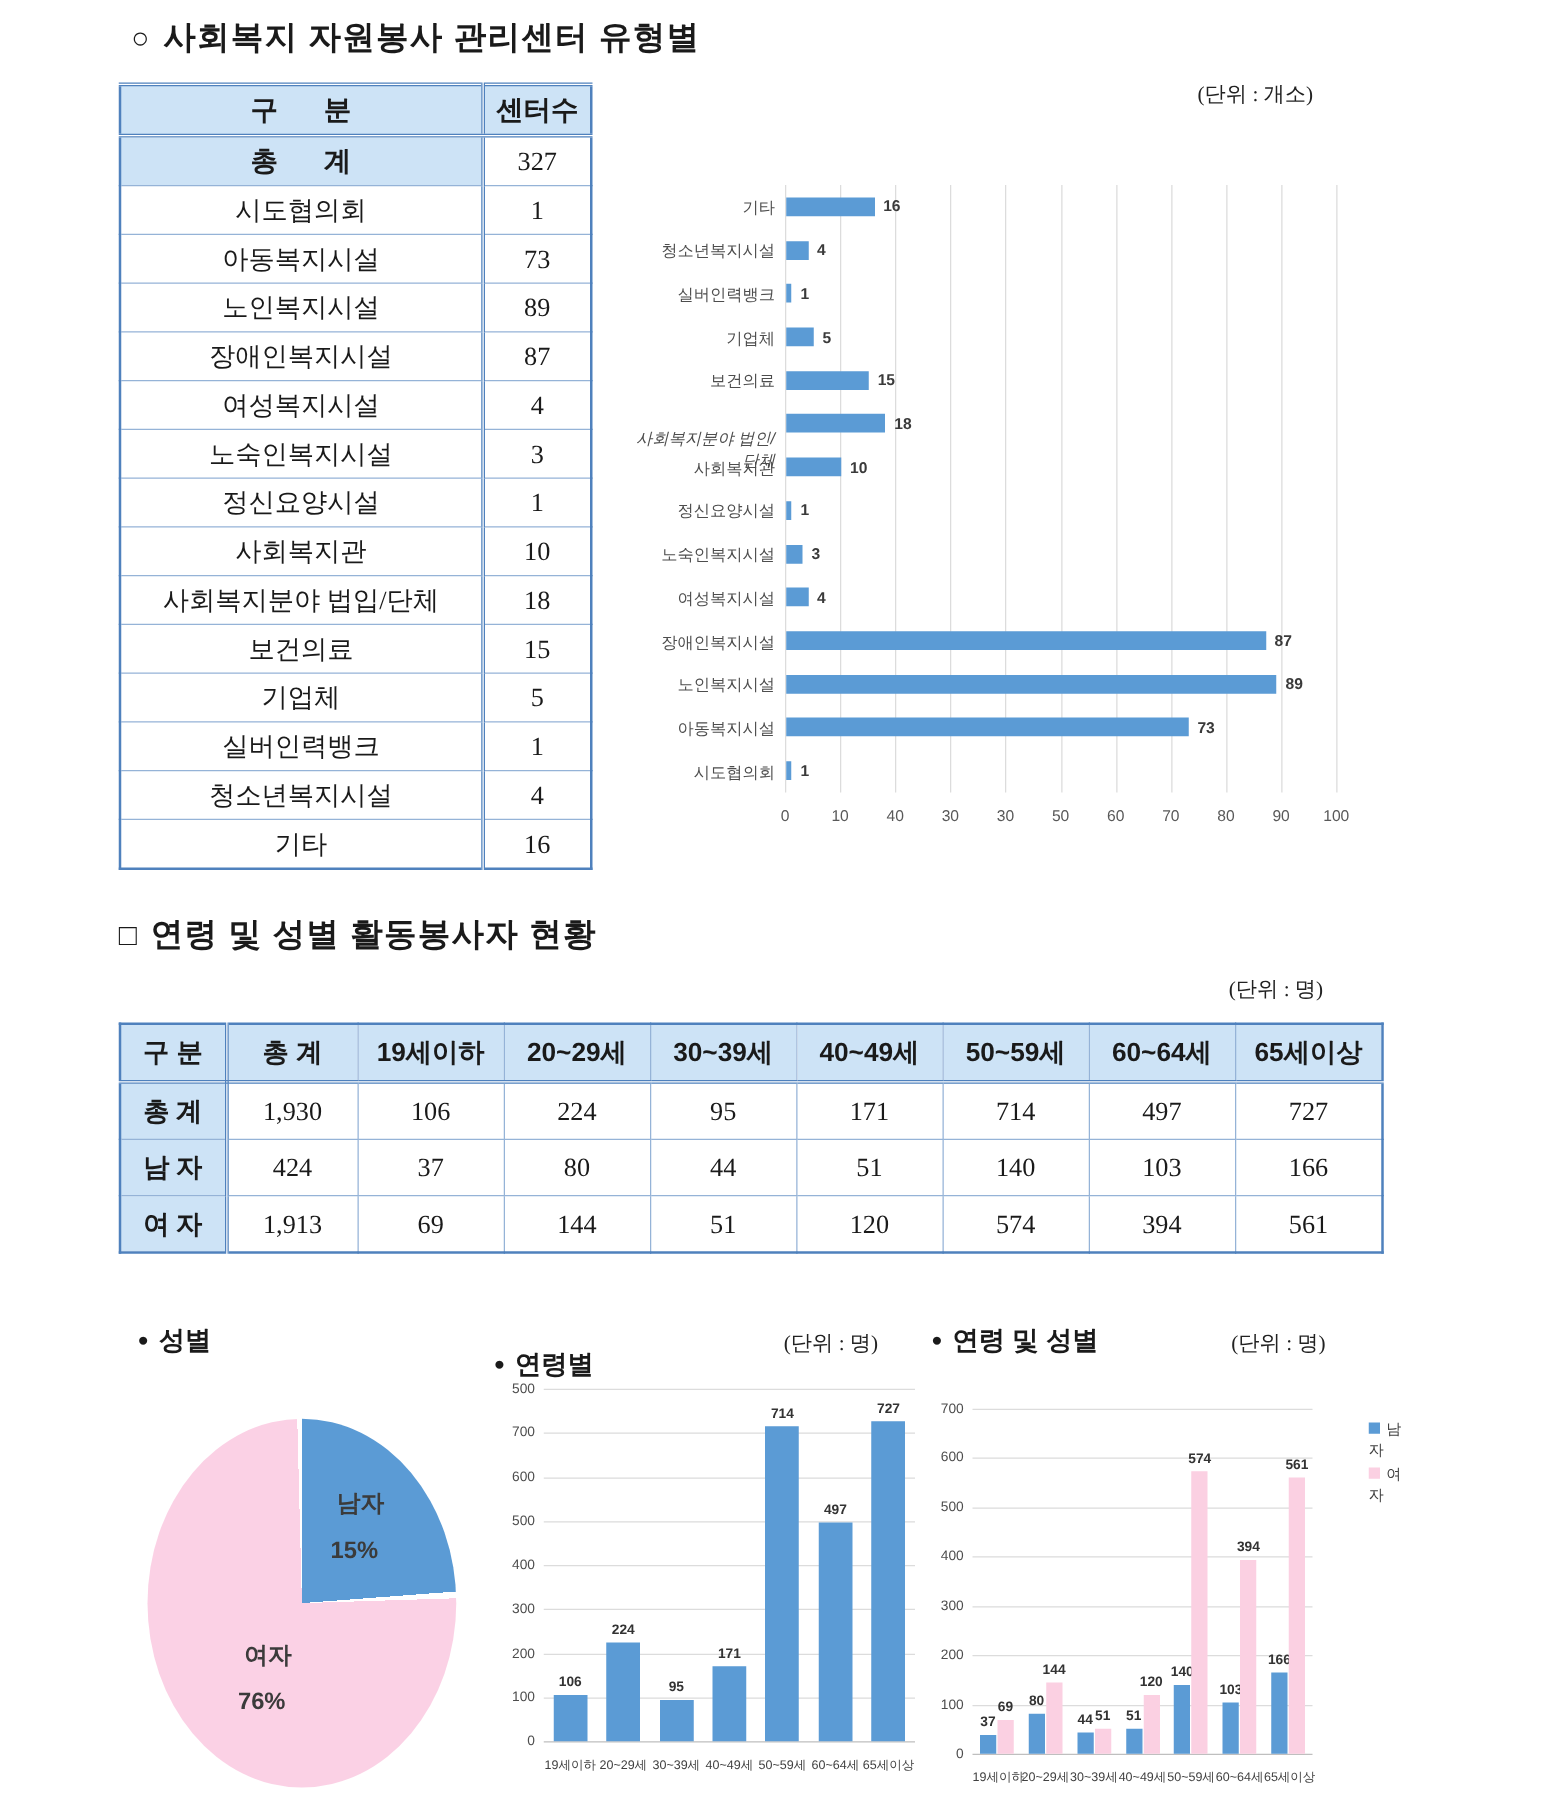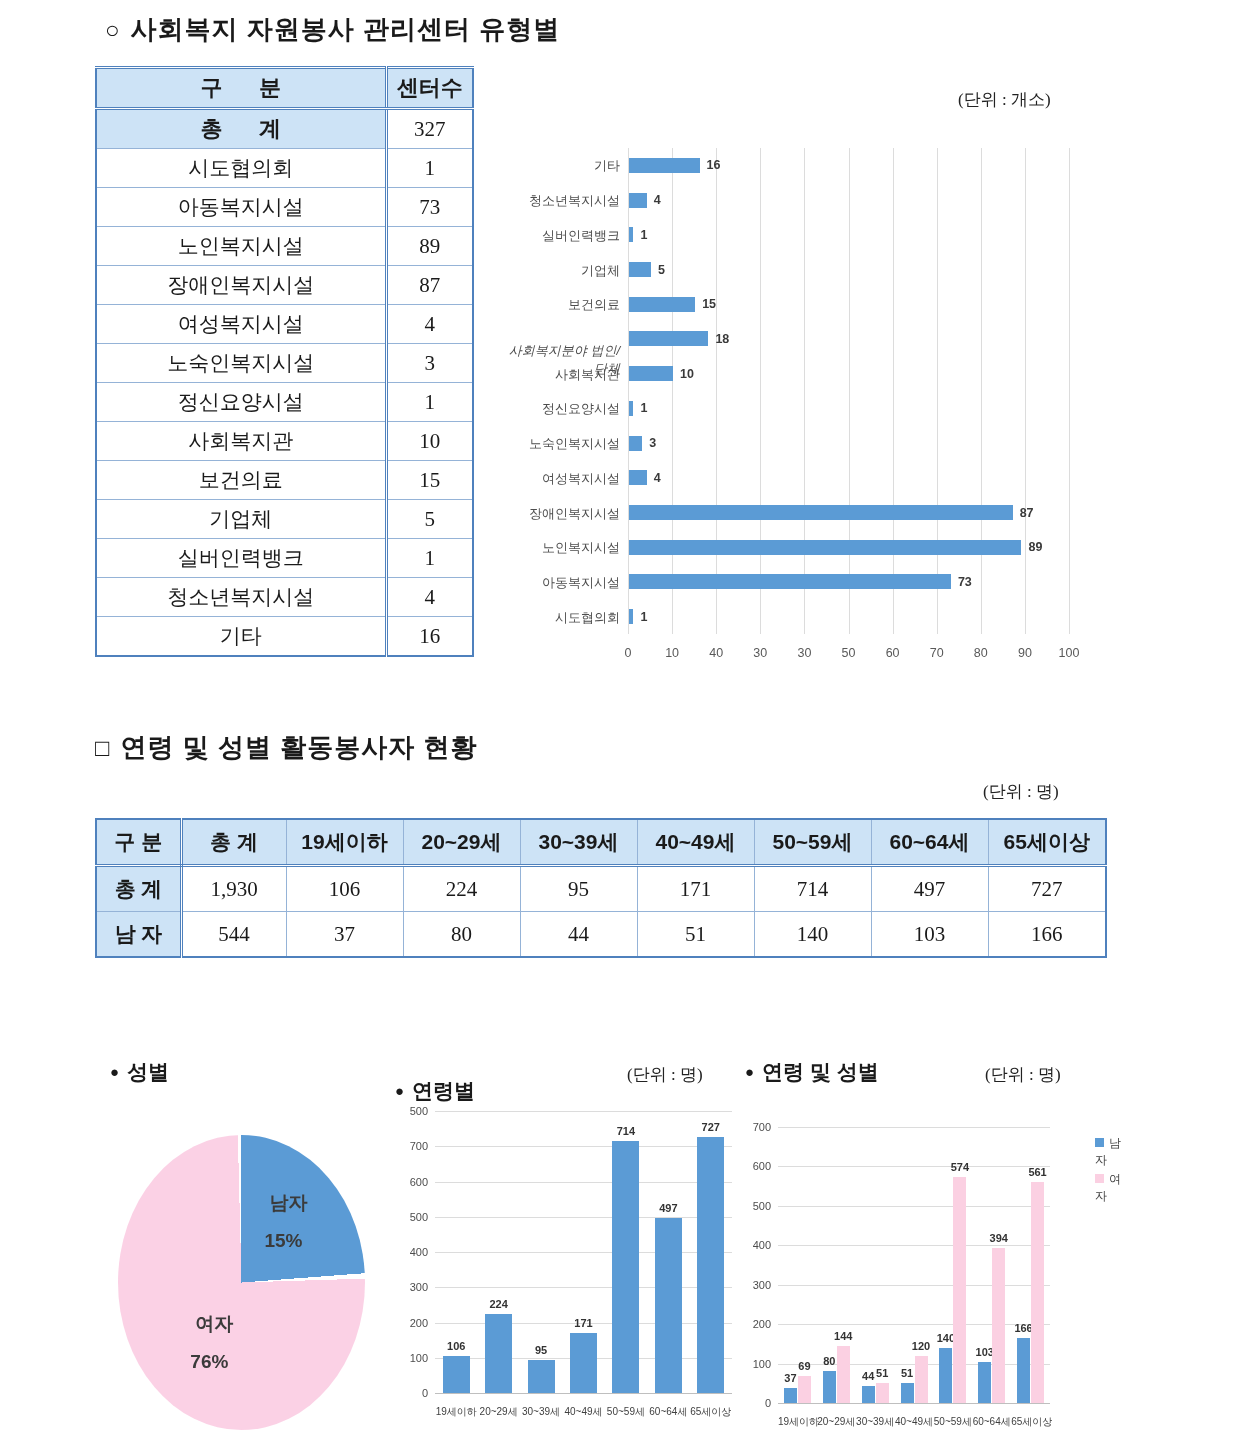--- a/index.html
+++ b/index.html
@@ -46,21 +46,21 @@
   .mini-title{font-weight:700;font-size:21px;white-space:pre;}
   .mini-title .bullet{font-size:15px;vertical-align:2px;margin-right:8px;}
   .pie{position:absolute;border-radius:50%;}
   .pie-label{position:absolute;transform:translate(-50%,-50%);font-size:19px;font-weight:600;color:#3b3b3b;white-space:nowrap;}
 </style>
 </head>
 <body>
 
 <div class="abs sec-title" style="left:105px;top:12px;"><span class="bullet">○</span><span>사회복지 자원봉사 관리센터 유형별</span></div>
 
-<div class="abs unit-label" style="left:958px;top:88px;">(단위 : 개소)</div>
+<div class="abs unit-label" style="left:958px;top:64px;">(단위 : 개소)</div>
 
 <table id="table1" class="abs" style="left:95px;top:66px;">
   <colgroup>
       <col style="width:290px">
       <col style="width:87px">
     </colgroup>
   <thead>
     <tr>
       <th>구      분</th>
       <th class="vcol">센터수</th>
@@ -95,20 +95,24 @@
         <td>노숙인복지시설</td>
         <td class="vcol">3</td>
       </tr>
     <tr>
         <td>정신요양시설</td>
         <td class="vcol">1</td>
       </tr>
     <tr>
         <td>사회복지관</td>
         <td class="vcol">10</td>
+      </tr>
+    <tr>
+        <td>사회복지분야 법입/단체</td>
+        <td class="vcol">18</td>
       </tr>
     <tr>
         <td>보건의료</td>
         <td class="vcol">15</td>
       </tr>
     <tr>
         <td>기업체</td>
         <td class="vcol">5</td>
       </tr>
     <tr>
@@ -229,28 +233,39 @@
       <td>106</td>
       <td>224</td>
       <td>95</td>
       <td>171</td>
       <td>714</td>
       <td>497</td>
       <td>727</td>
     </tr>
     <tr>
       <td class="rowhead">남 자</td>
-      <td>544</td>
+      <td>424</td>
       <td>37</td>
       <td>80</td>
       <td>44</td>
       <td>51</td>
       <td>140</td>
       <td>103</td>
       <td>166</td>
+    </tr>
+    <tr>
+      <td class="rowhead">여 자</td>
+      <td>1,913</td>
+      <td>69</td>
+      <td>144</td>
+      <td>51</td>
+      <td>120</td>
+      <td>574</td>
+      <td>394</td>
+      <td>561</td>
     </tr>
   </tbody>
 </table>
 
 <div class="abs mini-title" style="left:110px;top:1058px;"><span class="bullet">●</span><span>성별</span></div>
 
 <div class="abs mini-title" style="left:395px;top:1058px;margin-top:19px;"><span class="bullet">●</span><span>연령별</span></div>
 <div class="abs unit-label" style="left:627px;top:1063px;">(단위 : 명)</div>
 
 <div class="abs mini-title" style="left:745px;top:1058px;"><span class="bullet">●</span><span>연령 및 성별</span></div>

